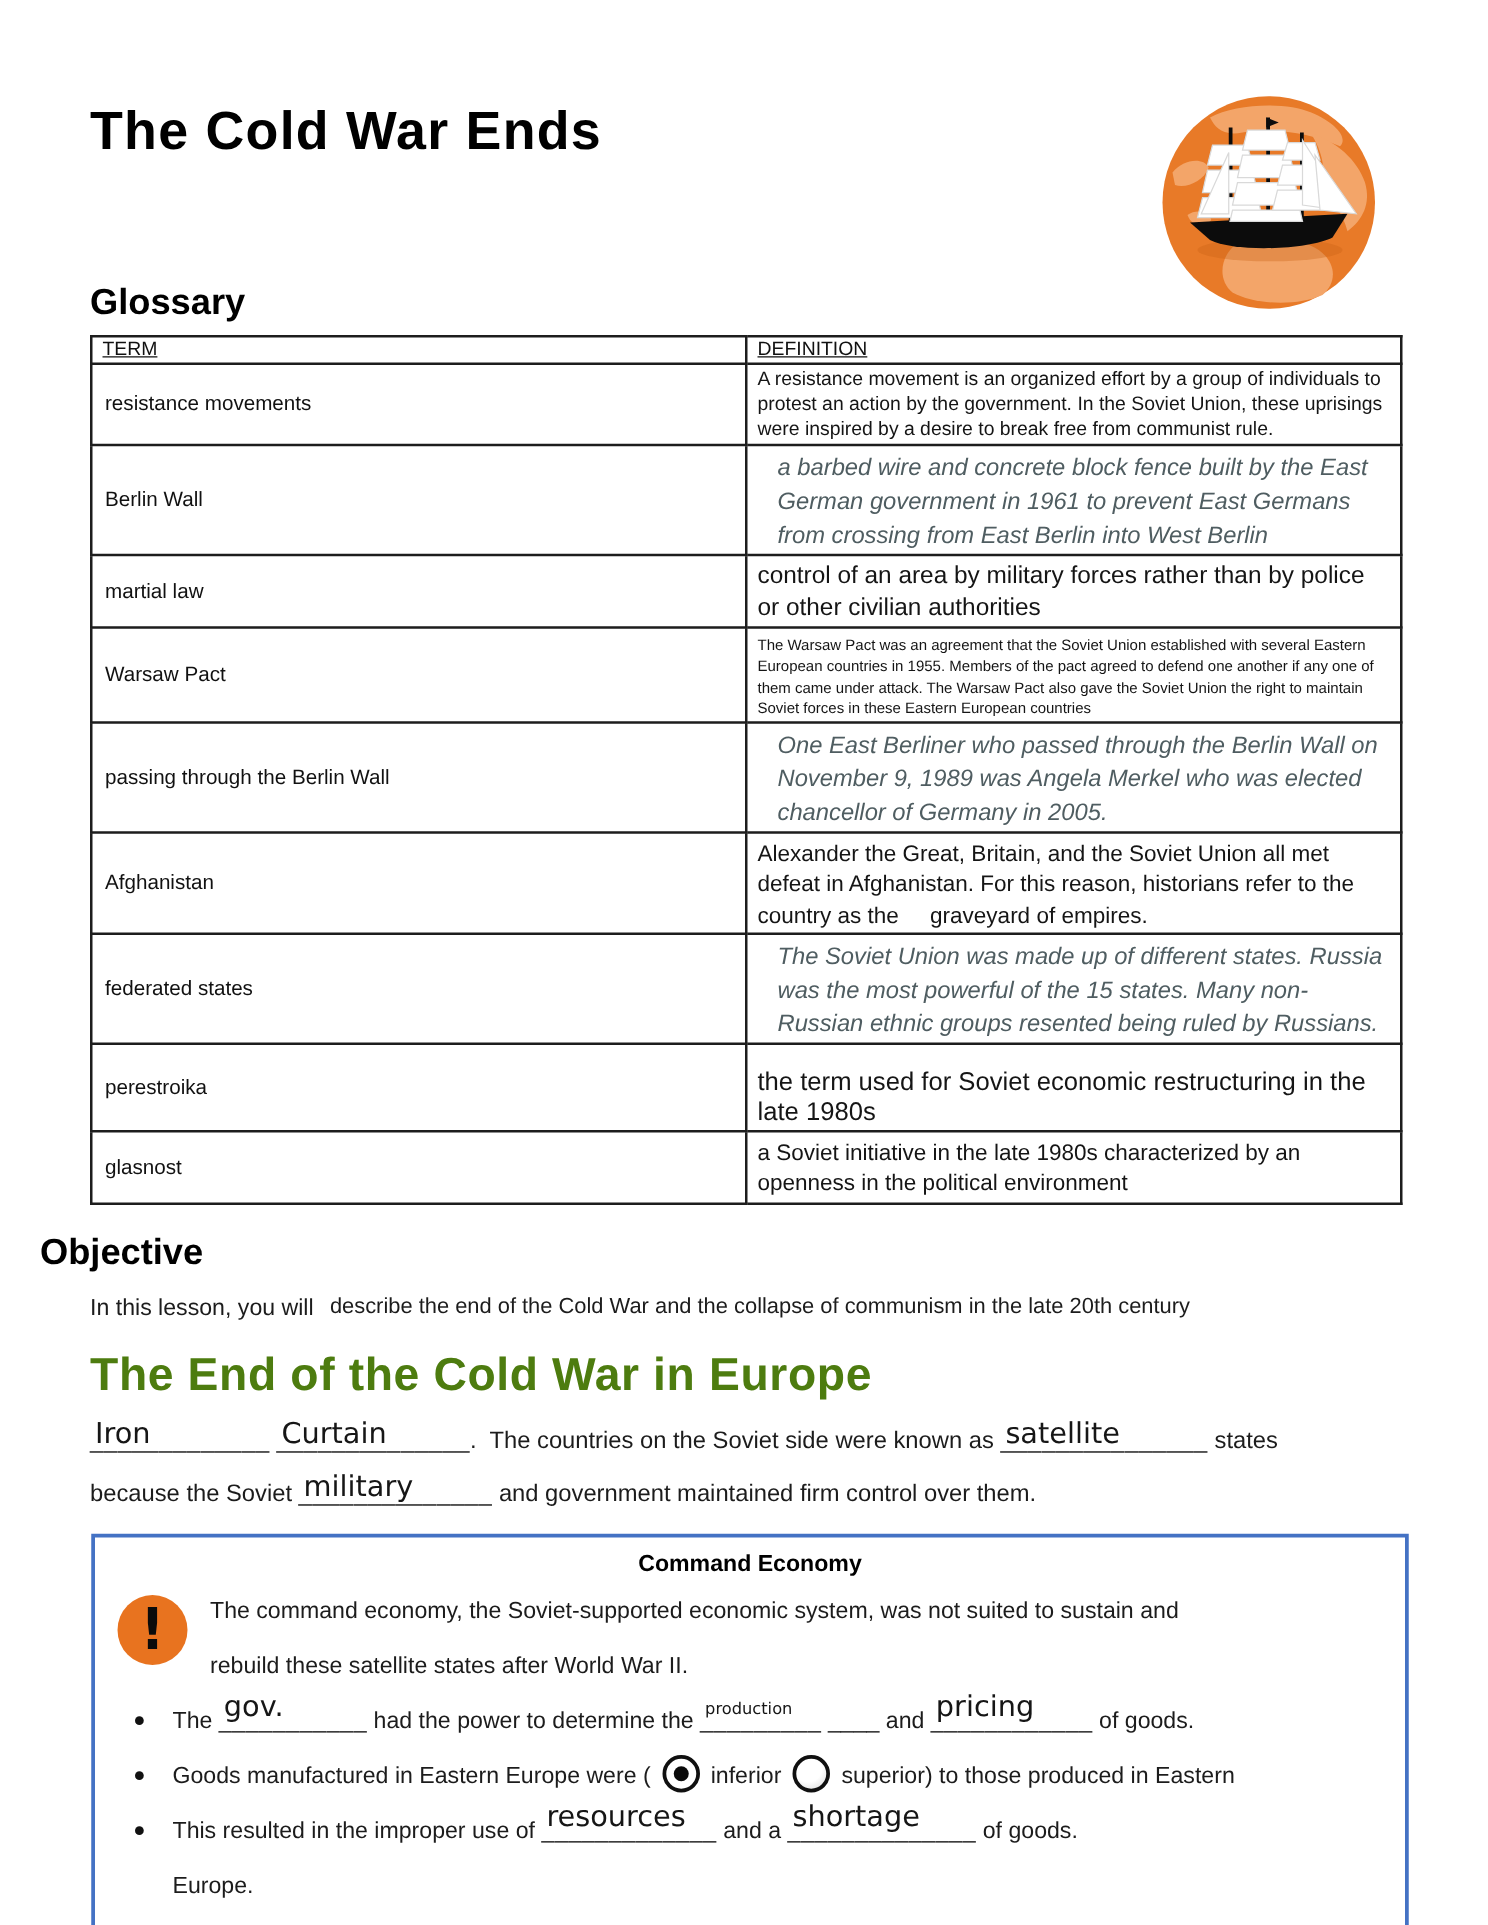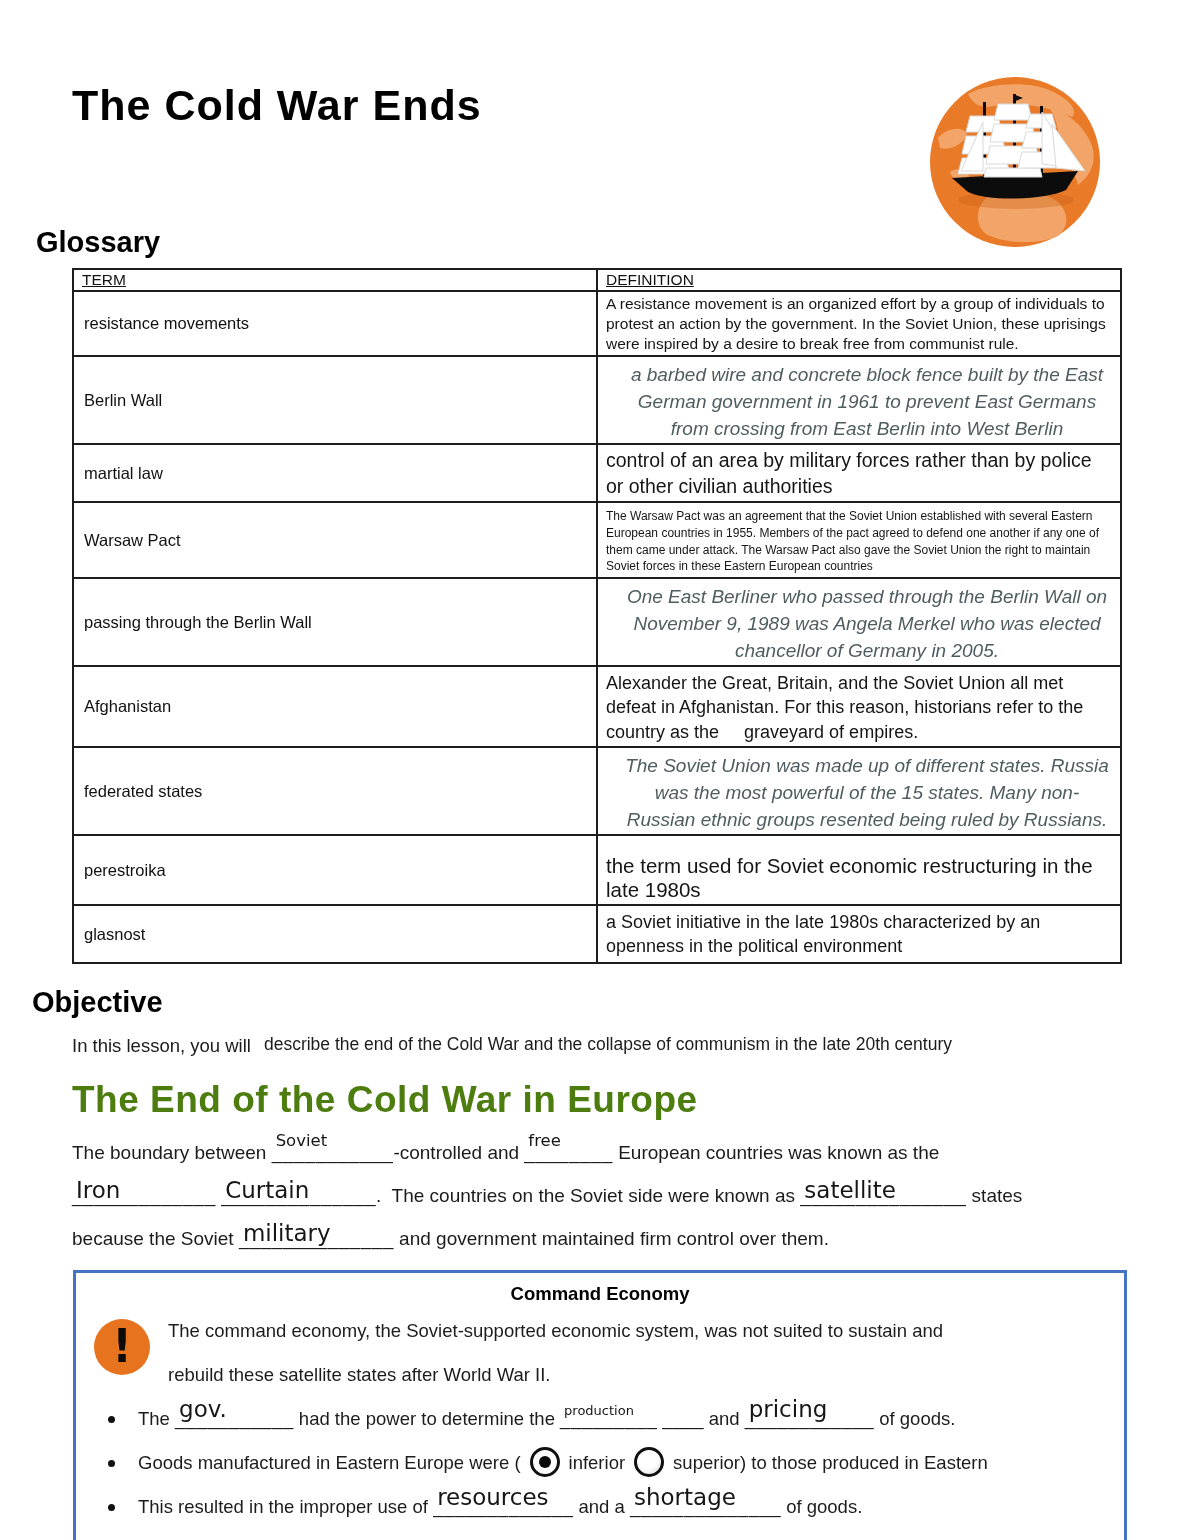--- a/index.html
+++ b/index.html
@@ -1,31 +1,31 @@
 <!DOCTYPE html>
 <html><head>
 <meta charset="utf-8">
 <style>
   html,body{margin:0;padding:0;background:#fff;}
   body{width:1190px;height:1540px;position:relative;overflow:hidden;
        font-family:"Liberation Sans",sans-serif;color:#1c1c1c;}
   .logo-wrap{position:absolute;left:928px;top:76px;width:174px;height:172px;}
   .title{margin:84px 0 0 72px;font-size:43px;line-height:1;font-weight:700;color:#000;letter-spacing:1px;}
-  .h-glossary{margin:99px 0 9px 36px;font-size:29px;font-weight:700;color:#000;}
+  .h-glossary{margin:99px 0 9px 72px;font-size:29px;font-weight:700;color:#000;}
   .h-objective{margin:22px 0 0 32px;font-size:29px;font-weight:700;color:#000;}
   .h-section{margin:18px 0 0 72px;font-size:37px;font-weight:700;color:#4d7c0f;letter-spacing:0.5px;}
 
   table.glossary{margin-left:72px;border-collapse:collapse;width:1050px;table-layout:fixed;}
   table.glossary th,table.glossary td{border:2px solid #1d1d1d;}
   table.glossary thead tr{height:21px;}
   table.glossary th{font-weight:400;font-size:15.5px;text-align:left;padding:1px 8px;color:#111;text-decoration:underline;}
   td.term{width:201px;font-size:16.5px;padding:0 10px;vertical-align:middle;text-align:justify;line-height:1.5;color:#111;}
   td.def{padding:2px 8px;vertical-align:top;color:#151515;border-radius:16px;}
   td.def.k-small{font-size:15.5px;line-height:1.28;}
-  td.def.k-ans{font-style:italic;color:#4f5d61;font-size:19px;line-height:1.42;padding:5px 8px 0 24px;text-align:center;}
+  td.def.k-ans{font-style:italic;color:#4f5d61;font-size:19px;line-height:1.42;padding:5px 8px 0 24px;}
   td.def.k-large{font-size:19.5px;line-height:1.3;padding-top:3px;}
   td.def.k-tiny{font-size:12px;line-height:1.4;padding-top:5px;}
   td.def.k-med{font-size:18px;line-height:1.35;padding-top:4px;}
   td.def.k-xl{font-size:20.5px;padding-top:18px;margin-left:20px;}
   tbody tr{height:58px;}
   tbody tr:nth-child(3){height:56px;}
   tbody tr:nth-child(4){height:60px;}
   tbody tr:nth-child(5){height:53px;}
   tbody tr:nth-child(6){height:58px;}
   tbody tr:nth-child(7){height:59px;}
@@ -159,21 +159,20 @@
 
 <h2 class="h-objective">Objective</h2>
 
 <div class="lead-line">
   <span>In this lesson, you will</span><span class="lead-ans">describe the end of the Cold War and the collapse of communism in the late 20th century</span>
 </div>
 
 <h2 class="h-section">The End of the Cold War in Europe</h2>
 
 <div class="para">
-  <div class="fill-line"><span>The boundary between </span><span class="blank"><span class="ans sm">Soviet</span><span class="line">___________</span></span><span>-controlled and </span><span class="blank"><span class="ans sm">free</span><span class="line">________</span></span><span> European countries was known as the</span></div>
   <div class="fill-line"><span class="blank"><span class="ans lg">Iron</span><span class="line">_____________</span></span><span> </span><span class="blank"><span class="ans lg">Curtain</span><span class="line">______________</span></span><span>.&nbsp; The countries on the Soviet side were known as </span><span class="blank"><span class="ans lg">satellite</span><span class="line">_______________</span></span><span> states</span></div>
   <div class="fill-line"><span>because the Soviet </span><span class="blank"><span class="ans lg">military</span><span class="line">______________</span></span><span> and government maintained firm control over them.</span></div>
 </div>
 
 <div class="ce-box">
   <div class="ce-title">Command Economy</div>
   <div class="ce-row">
     <div class="ce-icon">
       <span>!</span>
     </div>

